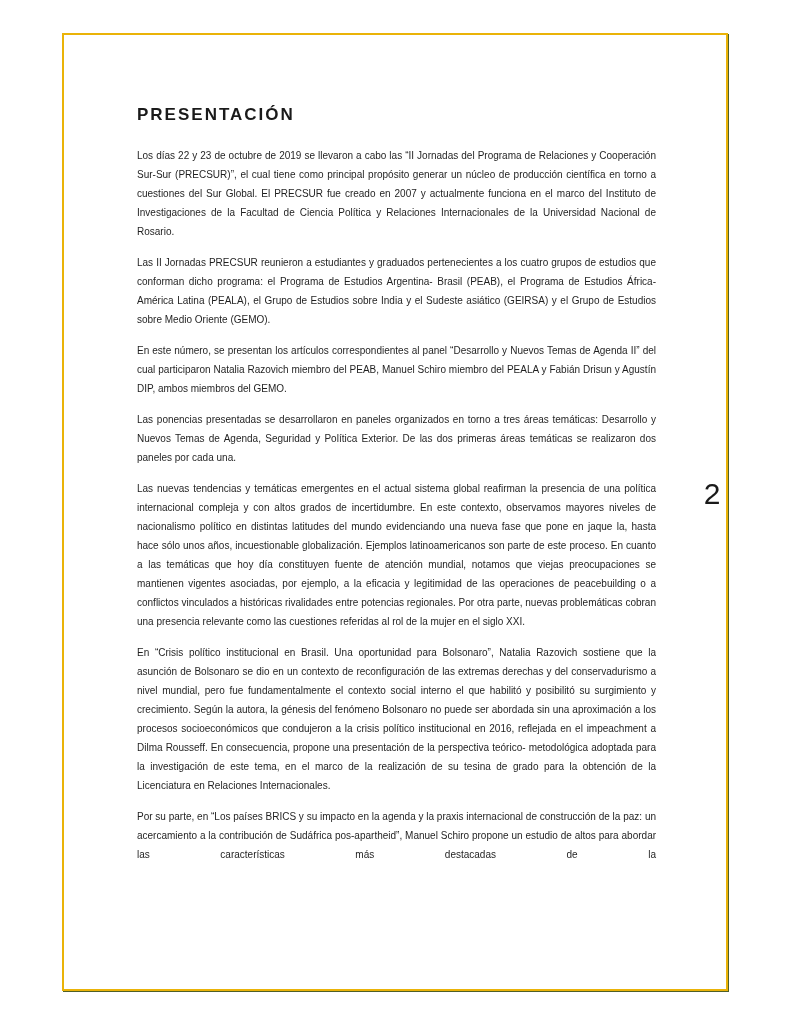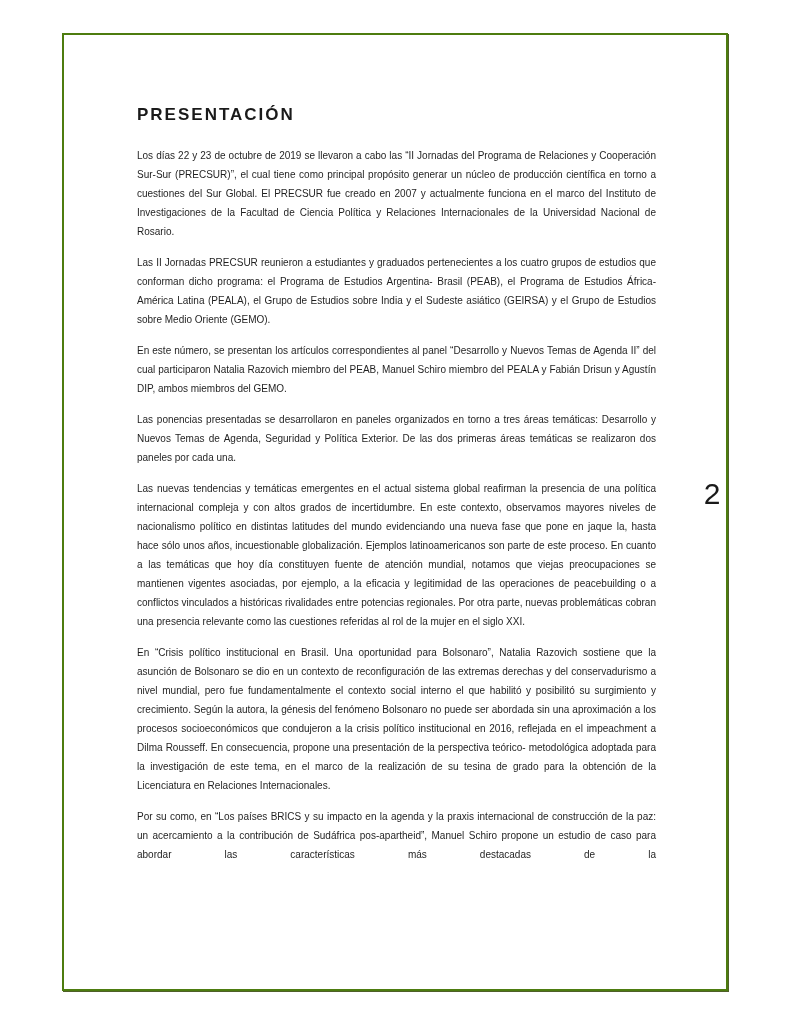--- a/index.html
+++ b/index.html
@@ -15,21 +15,21 @@
     height: 1023px;
     background: #ffffff;
     overflow: hidden;
   }
   .frame {
     position: absolute;
     left: 62px;
     top: 33px;
     width: 666px;
     height: 958px;
-    border: 2px solid #4d7c0f;
+    border: 2px solid #eab308;
     box-shadow: 1px 1px 0 #4f6028;
     background: #ffffff;
   }
   .content {
     position: absolute;
     left: 73px;
     top: 70px;
     width: 519px;
     color: #1f1f1f;
   }
@@ -78,20 +78,20 @@
       <p class="para"><span>Las II Jornadas PRECSUR reunieron a estudiantes y graduados pertenecientes a los cuatro grupos de estudios que conforman dicho programa: el Programa de Estudios Argentina- Brasil (PEAB), el Programa de Estudios África-América Latina (PEALA), el Grupo de Estudios sobre India y el Sudeste asiático (GEIRSA) y el Grupo de Estudios sobre Medio Oriente (GEMO).</span></p>
 
       <p class="para"><span>En este número, se presentan los artículos correspondientes al panel “Desarrollo y Nuevos Temas de Agenda II” del cual participaron Natalia Razovich miembro del PEAB, Manuel Schiro miembro del PEALA y Fabián Drisun y Agustín DIP, ambos miembros del GEMO.</span></p>
 
       <p class="para"><span>Las ponencias presentadas se desarrollaron en paneles organizados en torno a tres áreas temáticas: Desarrollo y Nuevos Temas de Agenda, Seguridad y Política Exterior. De las dos primeras áreas temáticas se realizaron dos paneles por cada una.</span></p>
 
       <p class="para"><span>Las nuevas tendencias y temáticas emergentes en el actual sistema global reafirman la presencia de una política internacional compleja y con altos grados de incertidumbre. En este contexto, observamos mayores niveles de nacionalismo político en distintas latitudes del mundo evidenciando una nueva fase que pone en jaque la, hasta hace sólo unos años, incuestionable globalización. Ejemplos latinoamericanos son parte de este proceso. En cuanto a las temáticas que hoy día constituyen fuente de atención mundial, notamos que viejas preocupaciones se mantienen vigentes asociadas, por ejemplo, a la eficacia y legitimidad de las operaciones de peacebuilding o a conflictos vinculados a históricas rivalidades entre potencias regionales. Por otra parte, nuevas problemáticas cobran una presencia relevante como las cuestiones referidas al rol de la mujer en el siglo XXI.</span></p>
 
       <p class="para"><span>En “Crisis político institucional en Brasil. Una oportunidad para Bolsonaro”, </span><span class="b">Natalia Razovich</span><span> sostiene que la asunción de Bolsonaro se dio en un contexto de reconfiguración de las extremas derechas y del conservadurismo a nivel mundial, pero fue fundamentalmente el contexto social interno el que habilitó y posibilitó su surgimiento y crecimiento. Según la autora, la génesis del fenómeno Bolsonaro no puede ser abordada sin una aproximación a los procesos socioeconómicos que condujeron a la crisis político institucional en 2016, reflejada en el impeachment a Dilma Rousseff. En consecuencia, propone una presentación de la perspectiva teórico- metodológica adoptada para la investigación de este tema, en el marco de la realización de su tesina de grado para la obtención de la Licenciatura en Relaciones Internacionales.</span></p>
 
-      <p class="para cont"><span>Por su como, en “Los países BRICS y su impacto en la agenda y la praxis internacional de construcción de la paz: un acercamiento a la contribución de Sudáfrica pos-apartheid”, </span><span class="b">Manuel Schiro</span><span> propone un estudio de caso para abordar las características más destacadas de la</span></p>
+      <p class="para cont"><span>Por su parte, en “Los países BRICS y su impacto en la agenda y la praxis internacional de construcción de la paz: un acercamiento a la contribución de Sudáfrica pos-apartheid”, </span><span class="b">Manuel Schiro</span><span> propone un estudio de altos para abordar las características más destacadas de la</span></p>
 
     </div>
 
     <div class="page-number">2</div>
 
   </div>
 </div>
 
 </body></html>

